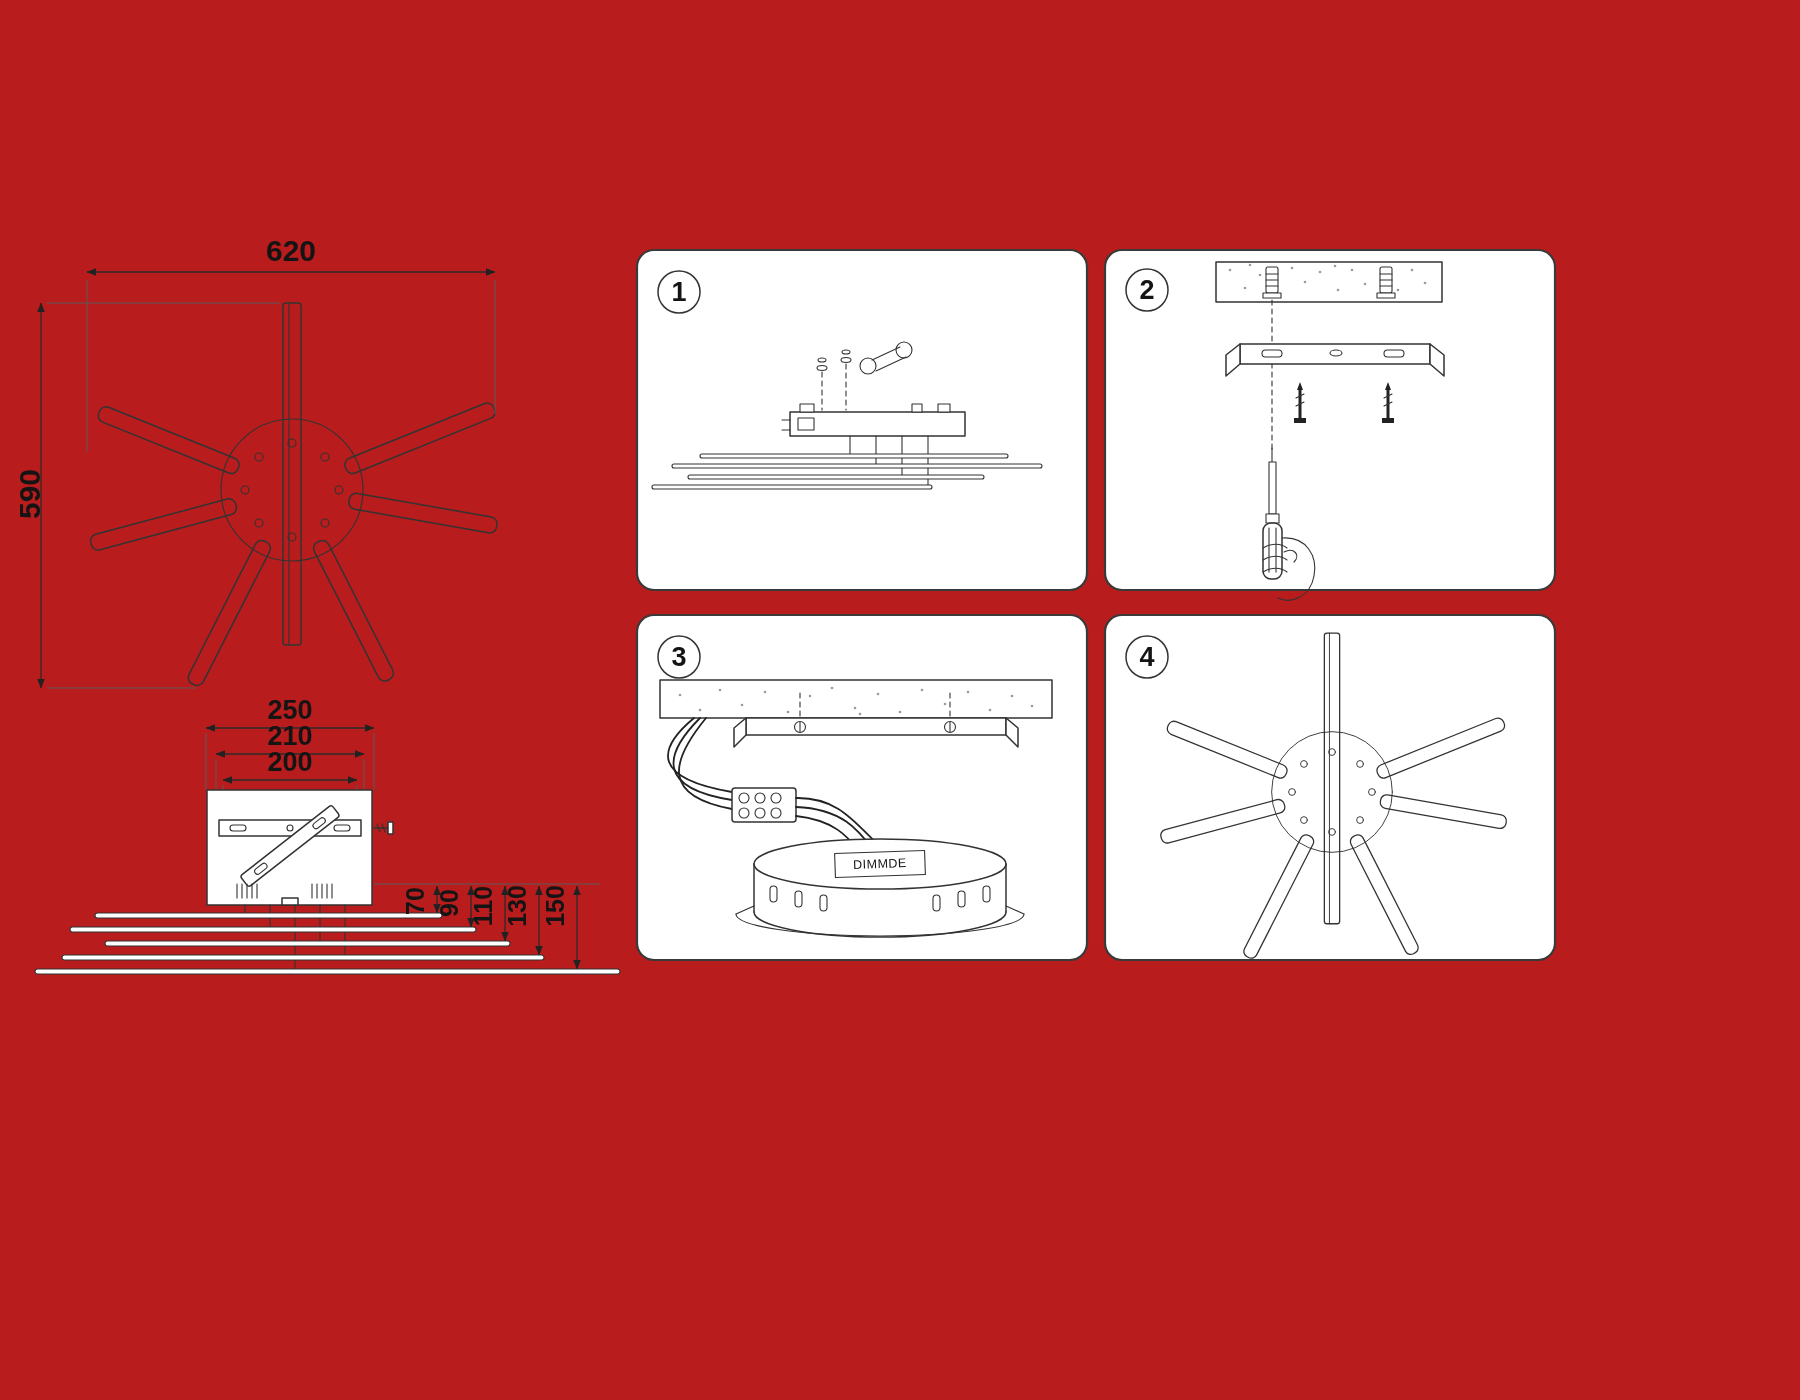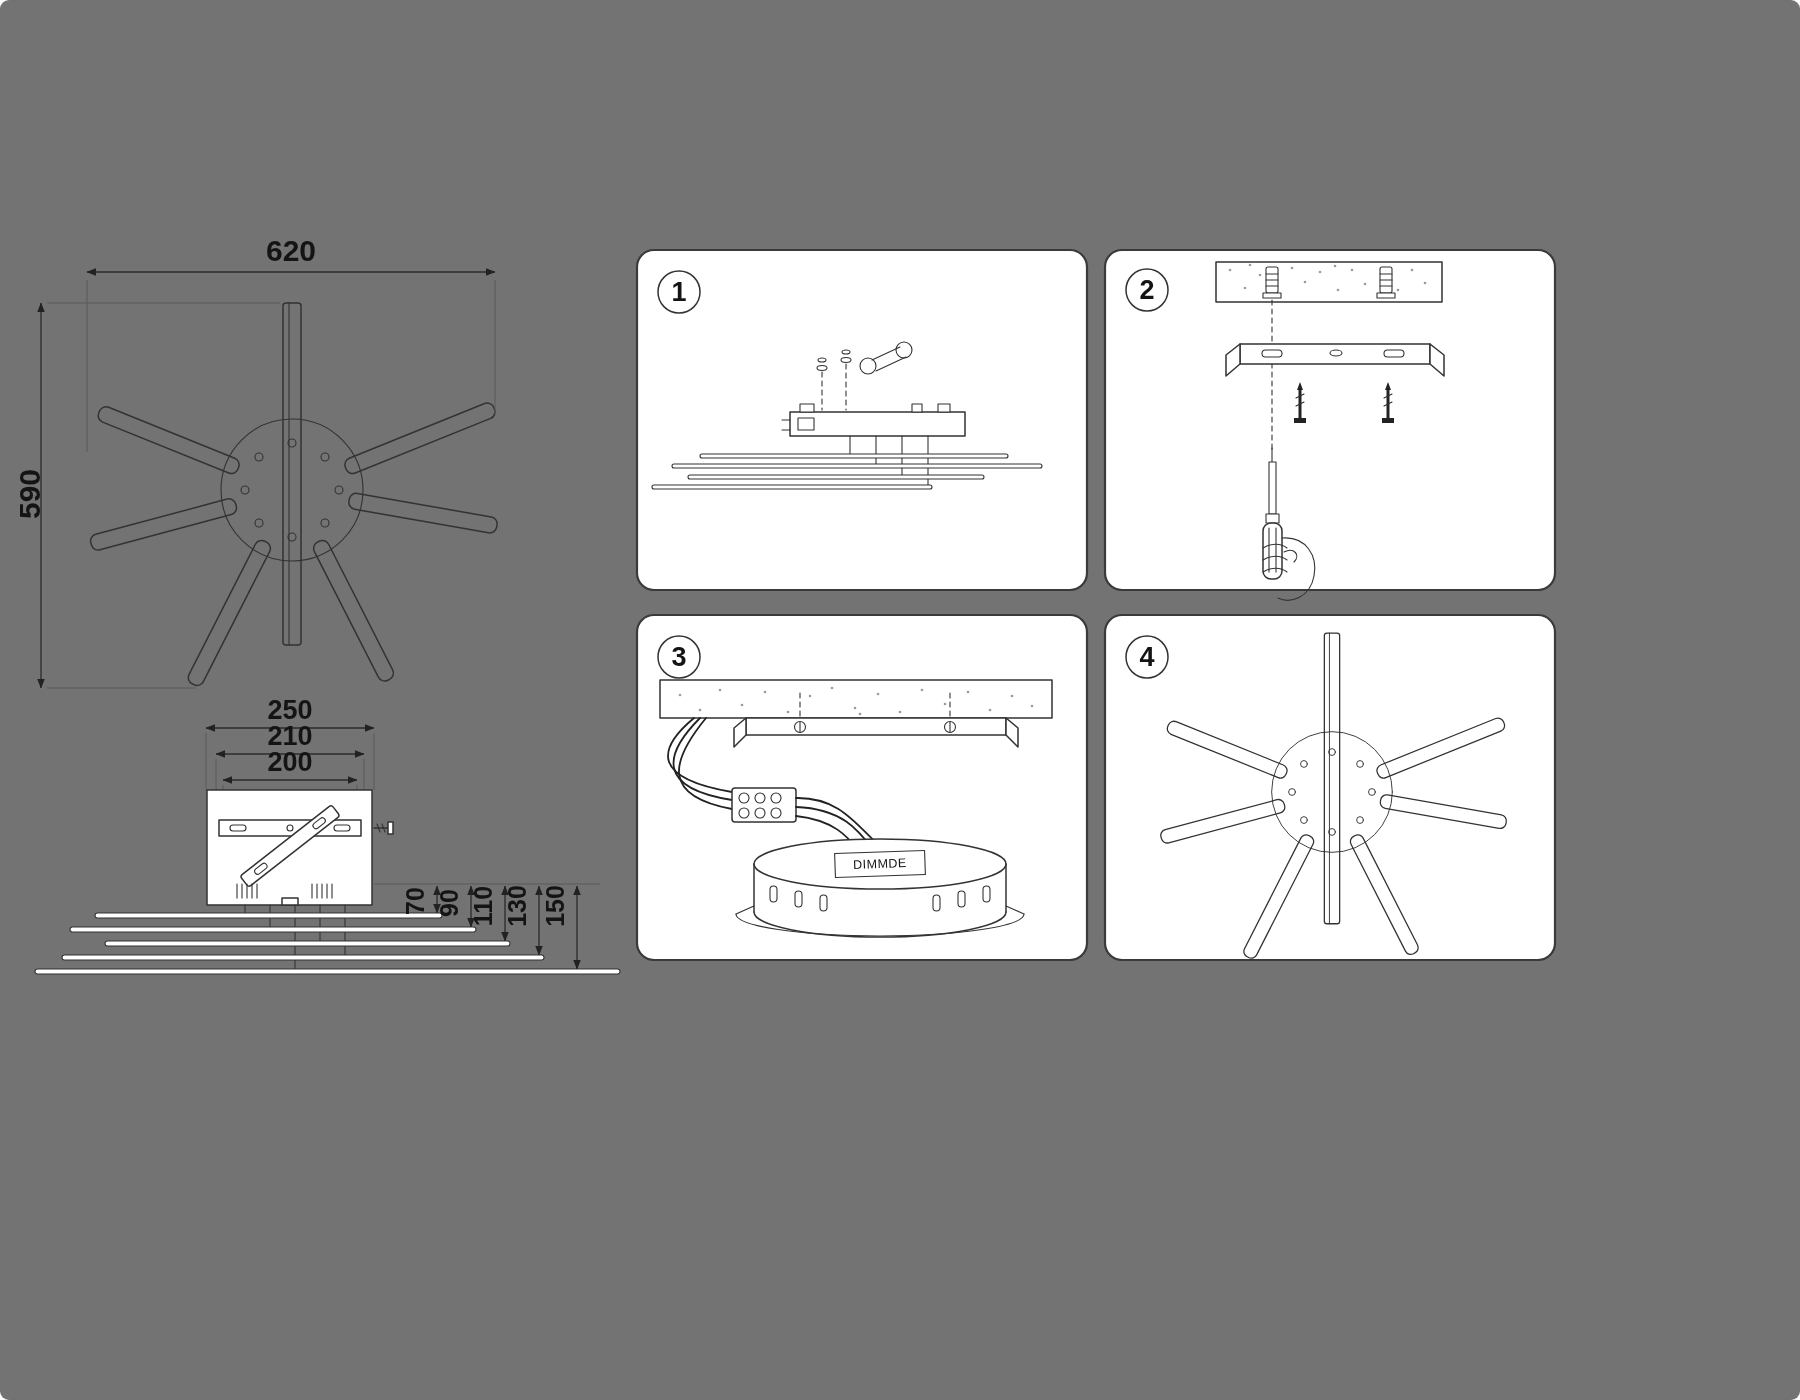--- a/index.html
+++ b/index.html
@@ -1,17 +1,17 @@
 <!DOCTYPE html>
 <html><head>
 <meta charset="utf-8">
 <style>
   html,body{margin:0;padding:0;background:#ffffff;}
-  .canvas{position:relative;width:1800px;height:1400px;background:#737373;
-          font-family:"Liberation Sans", sans-serif;overflow:hidden;border-radius:9px;}
+  .canvas{position:relative;width:1800px;height:1400px;background:#b91c1c;
+          font-family:"Liberation Sans", sans-serif;overflow:hidden;}
   svg{display:block;}
   .ol   {fill:none;stroke:#333;stroke-width:1.5;stroke-linejoin:round;stroke-linecap:round;}
   .olw  {fill:#fff;stroke:#333;stroke-width:1.5;stroke-linejoin:round;}
   .thin {stroke-width:1.1;}
   .dimline{stroke:#2b2b2b;stroke-width:1.3;fill:none;}
   .ext  {stroke:#5a5a5a;stroke-width:1;fill:none;}
   .dimnum{font-weight:700;font-size:30px;fill:#141414;text-anchor:middle;}
   .dimnum-sm{font-weight:700;font-size:27px;fill:#141414;text-anchor:middle;}
   .dimnum-xs{font-weight:700;font-size:25px;fill:#141414;text-anchor:middle;}
   .stepnum{font-weight:700;font-size:27px;fill:#141414;text-anchor:middle;}

